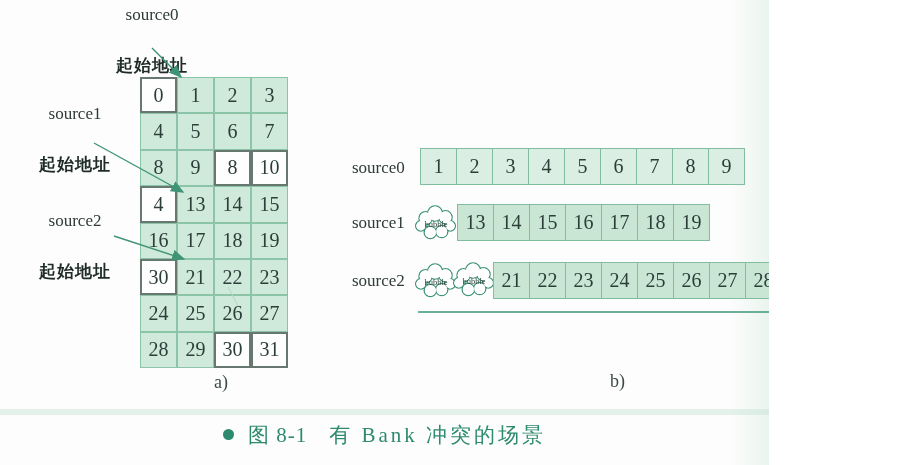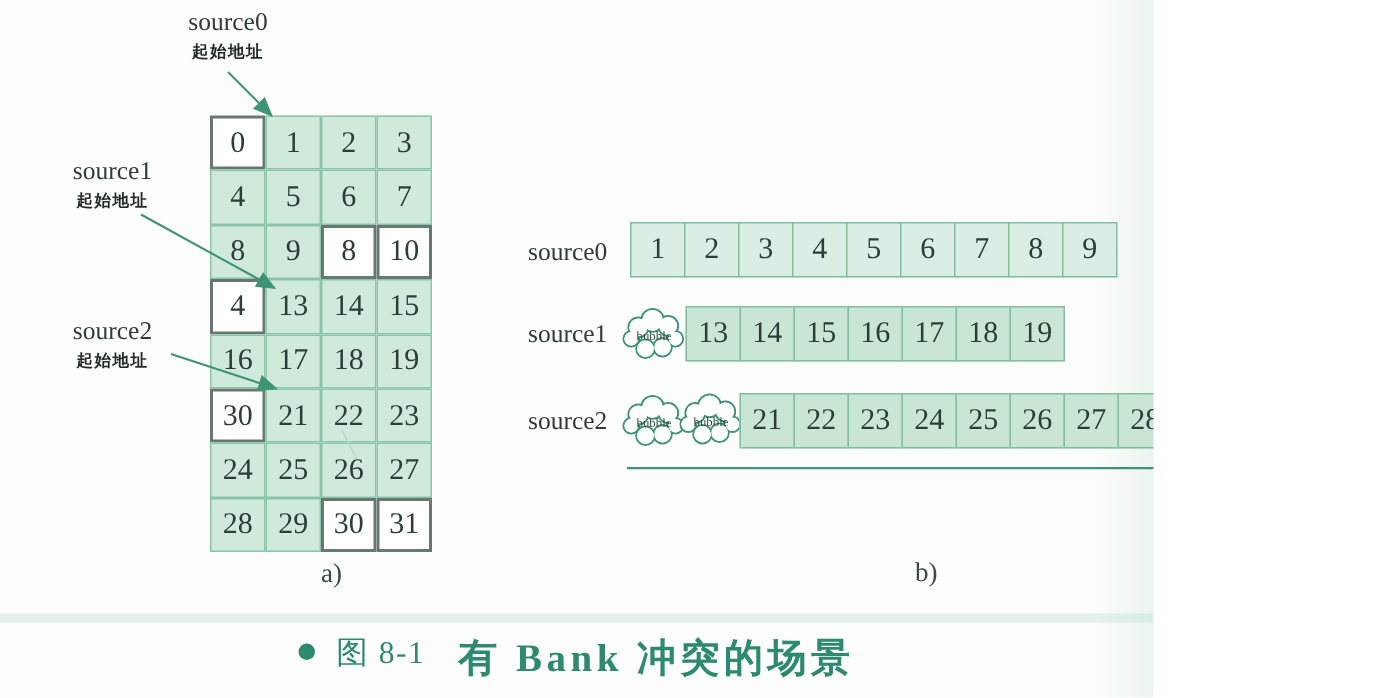--- a/index.html
+++ b/index.html
@@ -20,21 +20,21 @@
   }
   .bank-grid .cell{
     box-sizing:border-box;border:1px solid #8cc4a7;background:#cfe9da;
     display:flex;align-items:center;justify-content:center;
     font-size:20px;color:#2c3e3a;
   }
   .bank-grid .cell.unused{background:#fefefe;border:2px solid #66786f;}
 
   .pointer{position:absolute;text-align:center;width:96px;line-height:21px;}
   .pointer .pname{font-size:17px;color:#2e3b37;}
-  .pointer .paddr{font-size:11px;font-weight:600;color:#1f2b27;letter-spacing:1px;}
+  .pointer .paddr{font-size:17px;font-weight:600;color:#1f2b27;letter-spacing:1px;margin-top:30px;}
 
   .panel-letter{position:absolute;font-size:18px;color:#3c4a46;}
 
   
   .row-label{position:absolute;font-size:17px;color:#2e3b37;}
   .strip{position:absolute;display:flex;}
   .strip .cell{
     box-sizing:border-box;width:37px;height:37px;border:1px solid #82bda0;
     display:flex;align-items:center;justify-content:center;
     font-size:20px;color:#2c3e3a;background:#c9e6d5;
@@ -43,21 +43,21 @@
   .strip.light .cell{background:#daeee3;}
 
   .bubble{position:absolute;width:44px;height:36px;}
 
   .axis-label{position:absolute;left:782px;top:320px;font-size:19px;font-weight:700;color:#1e2a26;letter-spacing:1px;}
 
   
   .caption{position:absolute;left:0;top:421px;width:100%;display:flex;justify-content:center;align-items:flex-start;gap:14px;color:#2e8a6e;}
   .caption .bullet{width:11px;height:11px;border-radius:50%;background:#2e8a6e;margin-top:8px;}
   .caption .fig{font-size:21px;letter-spacing:1px;}
-  .caption .ttl{font-size:26px;letter-spacing:3px;margin-left:8px;font-weight:bold;}
+  .caption .ttl{font-size:21px;letter-spacing:3px;margin-left:8px;}
 
   svg.overlay{position:absolute;left:0;top:0;pointer-events:none;}
   .bubble text{font-size:9px;fill:#2f4a42;font-family:"Liberation Serif","DejaVu Serif",serif;}
 </style>
 </head>
 <body>
 
 <div id="canvas">
 
   <div class="scan-band"></div>

